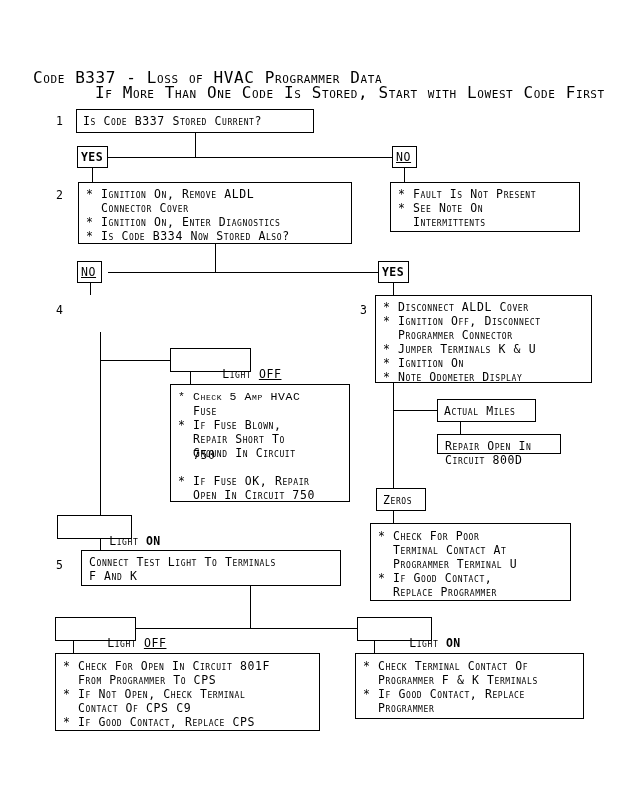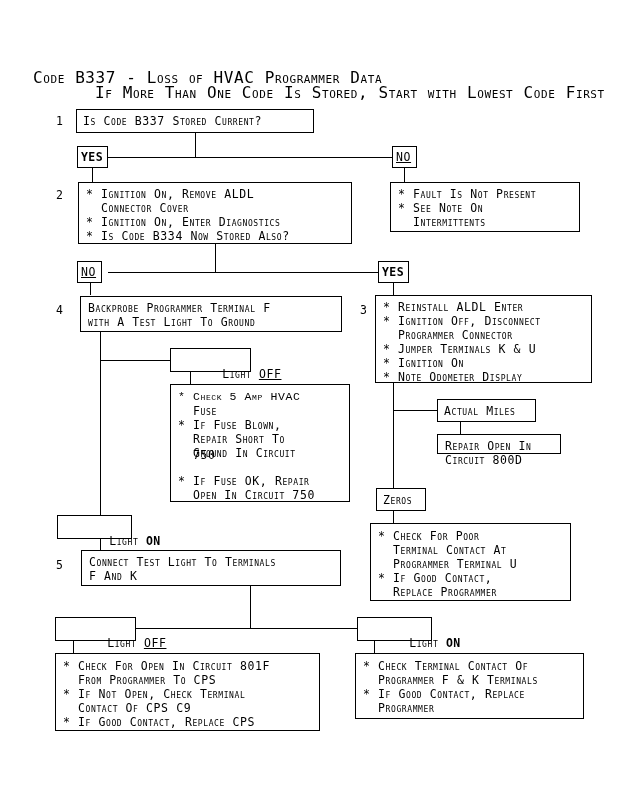--- a/index.html
+++ b/index.html
@@ -120,28 +120,24 @@
   </div>
 
   <div class="box" style="left:378px; top:261px; width:31px; height:22px;">
     <div class="boxtext lbl-strong" style="left:3px; top:3px;">YES</div>
   </div>
 
   <div class="line-v" style="left:90px; top:283px; height:12px;"></div>
   <div class="line-v" style="left:393px; top:283px; height:12px;"></div>
 
   <div class="stepnum" style="left:56px; top:303px;">4</div>
-  <div class="box" style="left:80px; top:296px; width:262px; height:36px;">
-    <div class="boxtext" style="left:7px; top:4px;">Backprobe Programmer Terminal F</div>
-    <div class="boxtext" style="left:7px; top:18px;">with A Test Light To Ground</div>
-  </div>
 
   <div class="stepnum" style="left:360px; top:303px;">3</div>
   <div class="box" style="left:375px; top:295px; width:217px; height:88px;">
-    <div class="boxtext" style="left:7px; top:4px;">* Reinstall ALDL Enter</div>
+    <div class="boxtext" style="left:7px; top:4px;">* Disconnect ALDL Cover</div>
     <div class="boxtext" style="left:7px; top:18px;">* Ignition Off, Disconnect</div>
     <div class="boxtext" style="left:7px; top:32px;">  Programmer Connector</div>
     <div class="boxtext" style="left:7px; top:46px;">* Jumper Terminals K &amp; U</div>
     <div class="boxtext" style="left:7px; top:60px;">* Ignition On</div>
     <div class="boxtext" style="left:7px; top:74px;">* Note Odometer Display</div>
   </div>
 
   <div class="line-v" style="left:100px; top:332px; height:186px;"></div>
 
   <div class="line-h" style="left:100px; top:360px; width:70px;"></div>

